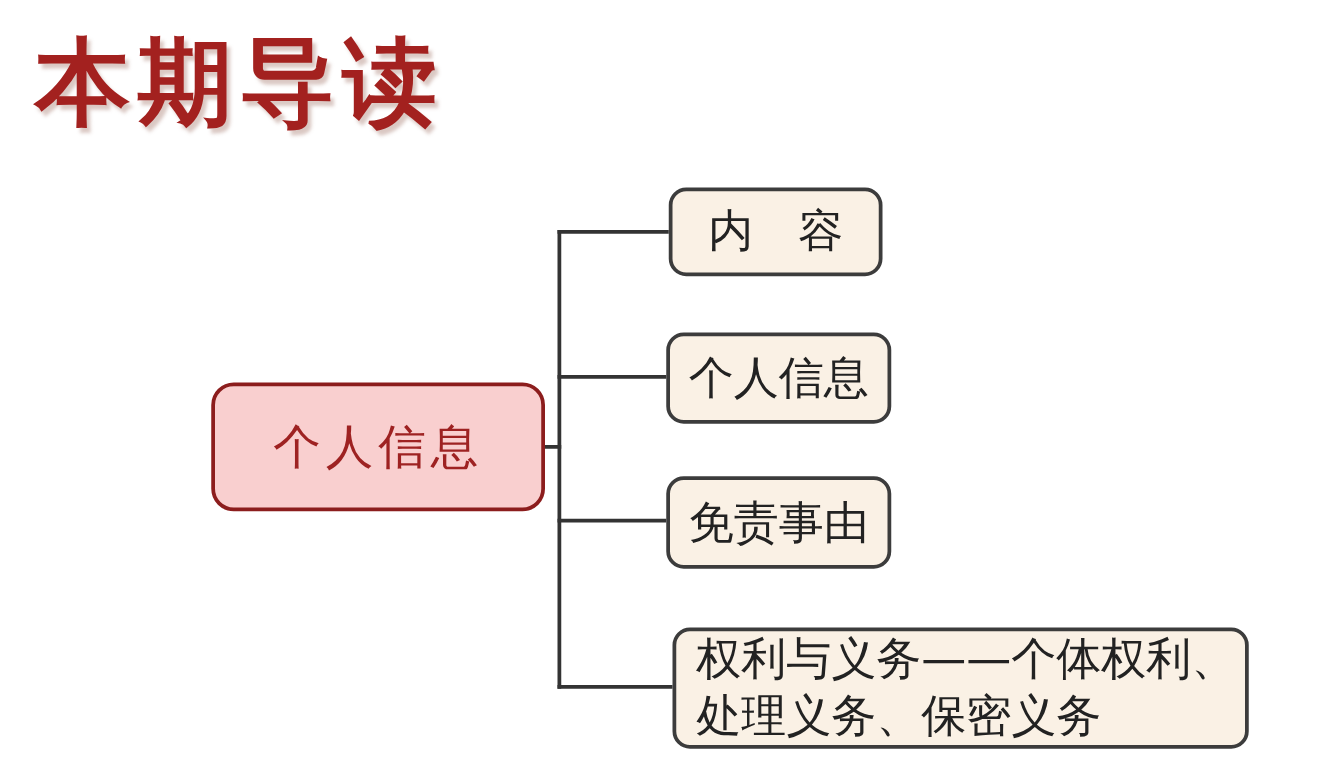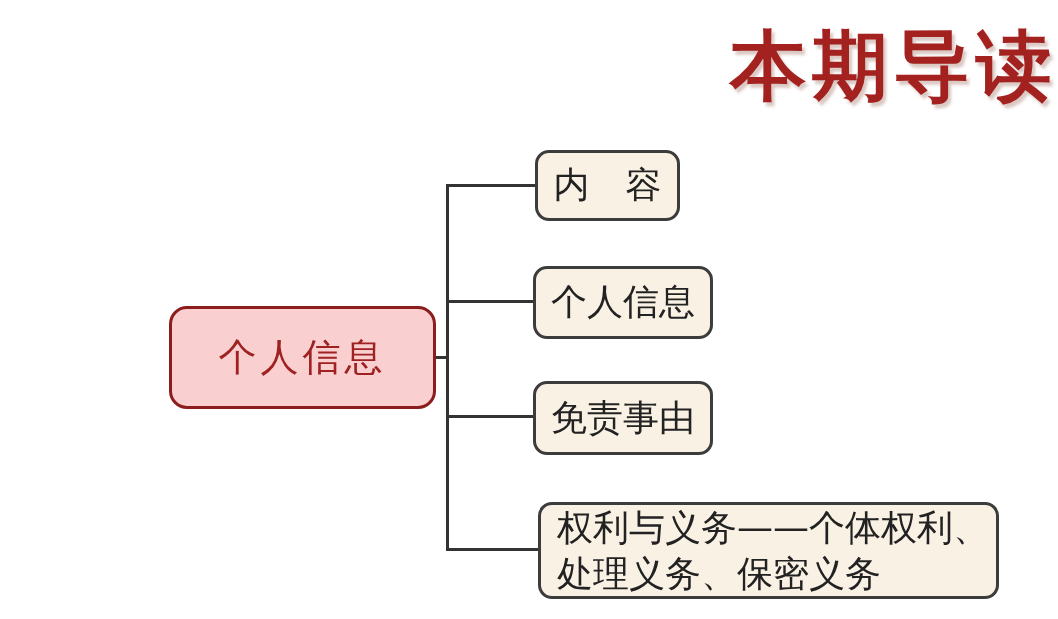--- a/index.html
+++ b/index.html
@@ -21,21 +21,21 @@
     height: 619px;
     background: var(--background);
     overflow: hidden;
     font-family: "DejaVu Sans", "Liberation Sans", sans-serif;
   }
   .title {
     position: absolute;
     top: 24px;
     left: 28px;
     right: 0;
-    text-align: right;
+    text-align: left;
     font-family: "DejaVu Serif", "Liberation Serif", serif;
     font-weight: bold;
     font-size: 76px;
     line-height: 84px;
     letter-spacing: 6px;
     color: var(--title-text);
     text-shadow: 3px 4px 3px rgba(172, 132, 122, 0.45);
     white-space: nowrap;
   }
   .node {
@@ -59,21 +59,21 @@
     font-weight: 500;
     margin-left: 32px;
   }
   .node.child {
     background: var(--child-fill);
     border: 3px solid var(--child-border);
     border-radius: 14px;
     color: var(--child-text);
     font-size: 36px;
   }
-  .child-1 { left: 535px; top: 150px; width: 145px; height: 71px; }
+  .child-1 { left: 535px; top: 150px; width: 171px; height: 71px; }
   .child-2 { left: 533px; top: 266px; width: 180px; height: 73px; }
   .child-3 { left: 533px; top: 381px; width: 180px; height: 74px; }
   .child-4 {
     left: 538px; top: 502px; width: 461px; height: 97px;
     flex-direction: column;
     align-items: flex-start;
     justify-content: center;
     padding: 0 16px;
   }
   .child-4 .line {

